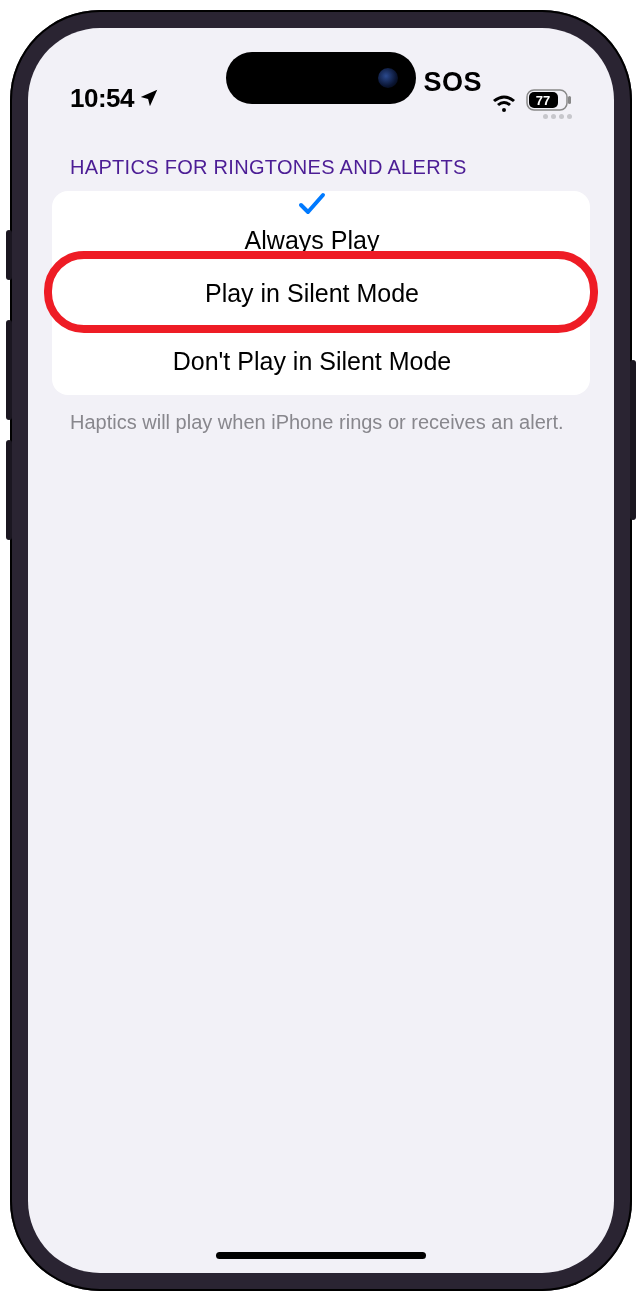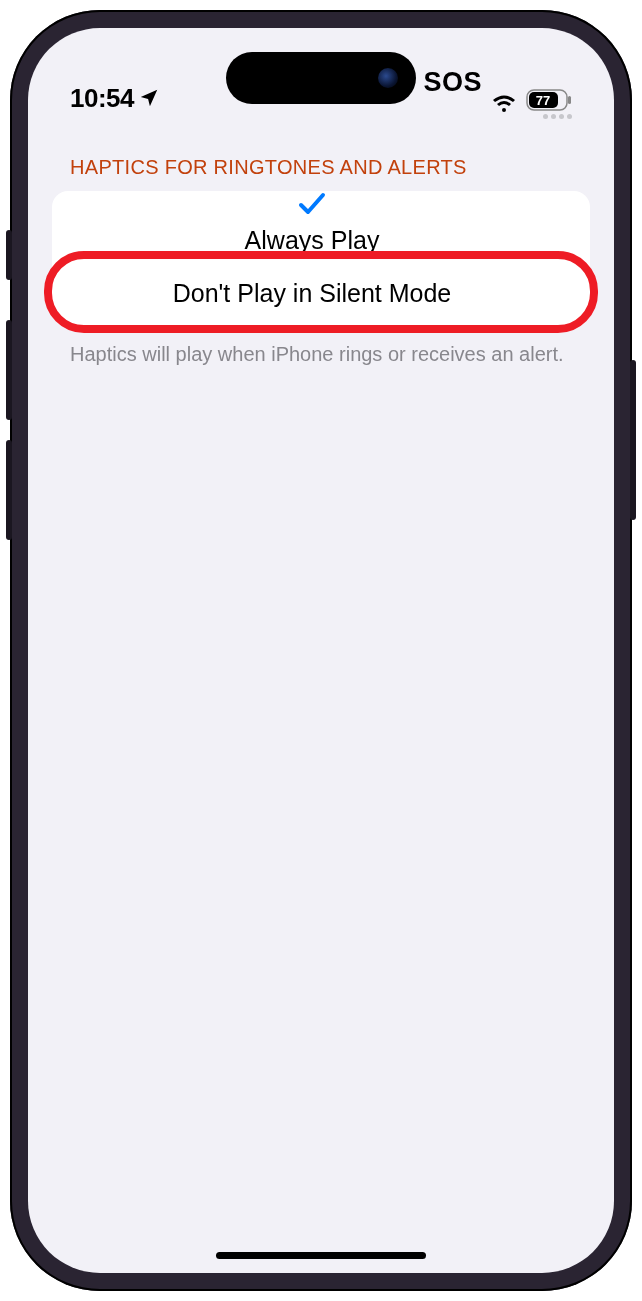--- a/index.html
+++ b/index.html
@@ -94,21 +94,21 @@
       position: absolute;
       left: 50%;
       transform: translateX(-50%);
       font-size: 27px;
       font-weight: 600;
       color: #000;
     }
     .content { padding: 0 24px; }
     .section-header {
       font-size: 20px;
-      color: #c2410c;
+      color: #4c1d95;
       letter-spacing: 0.3px;
       padding: 38px 18px 12px;
       text-transform: uppercase;
     }
     .group {
       background: #fff;
       border-radius: 16px;
       overflow: visible;
       position: relative;
     }
@@ -235,20 +235,26 @@
               <svg width="28" height="26" viewBox="0 0 28 26">
                   <path d="M3 14 L10 21 L25 4" fill="none" stroke="#007aff" stroke-width="4" stroke-linecap="round" stroke-linejoin="round"></path>
                 </svg>
             </span>
           </div>
           <div class="row-label-wrap">
               <span class="row-label">Always Play</span>
             </div>
         </div>
 
+        <div class="row">
+          <div class="check-col"></div>
+          <div class="row-label-wrap">
+              <span class="row-label">Play in Silent Mode</span>
+            </div>
+        </div>
 
         <div class="row">
           <div class="check-col"></div>
           <div class="row-label-wrap">
               <span class="row-label">Don't Play in Silent Mode</span>
             </div>
         </div>
 
       </div>
 

